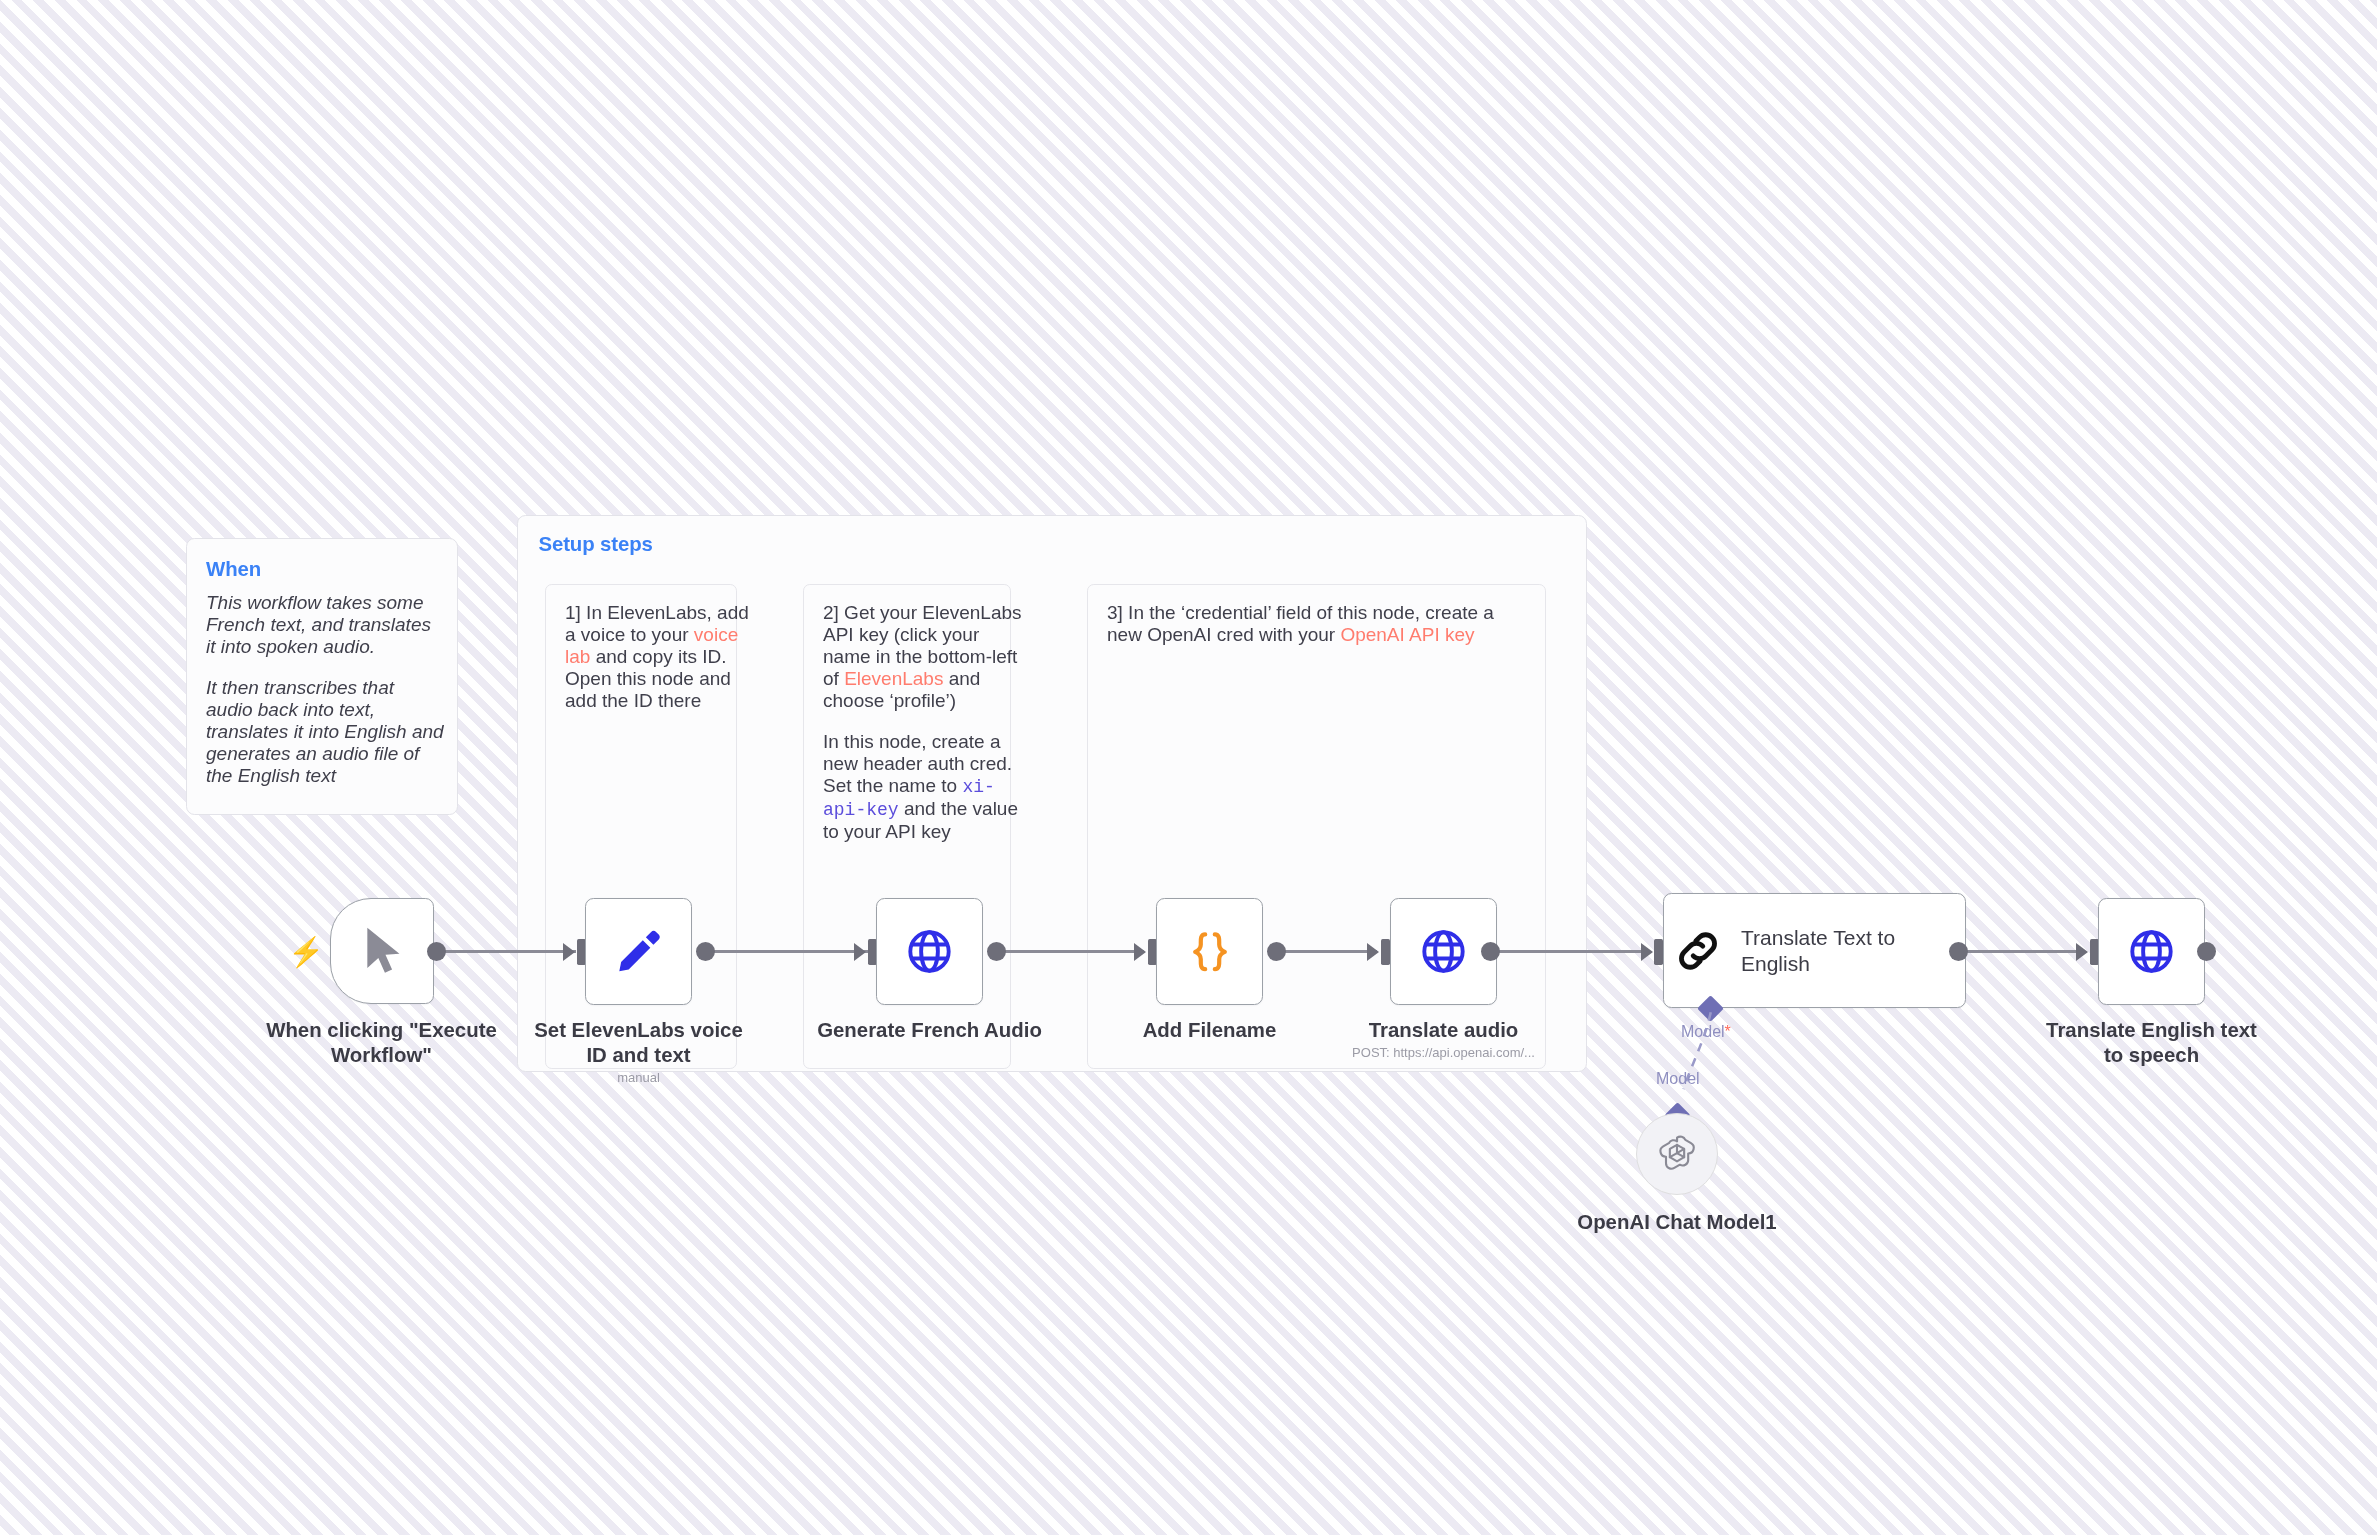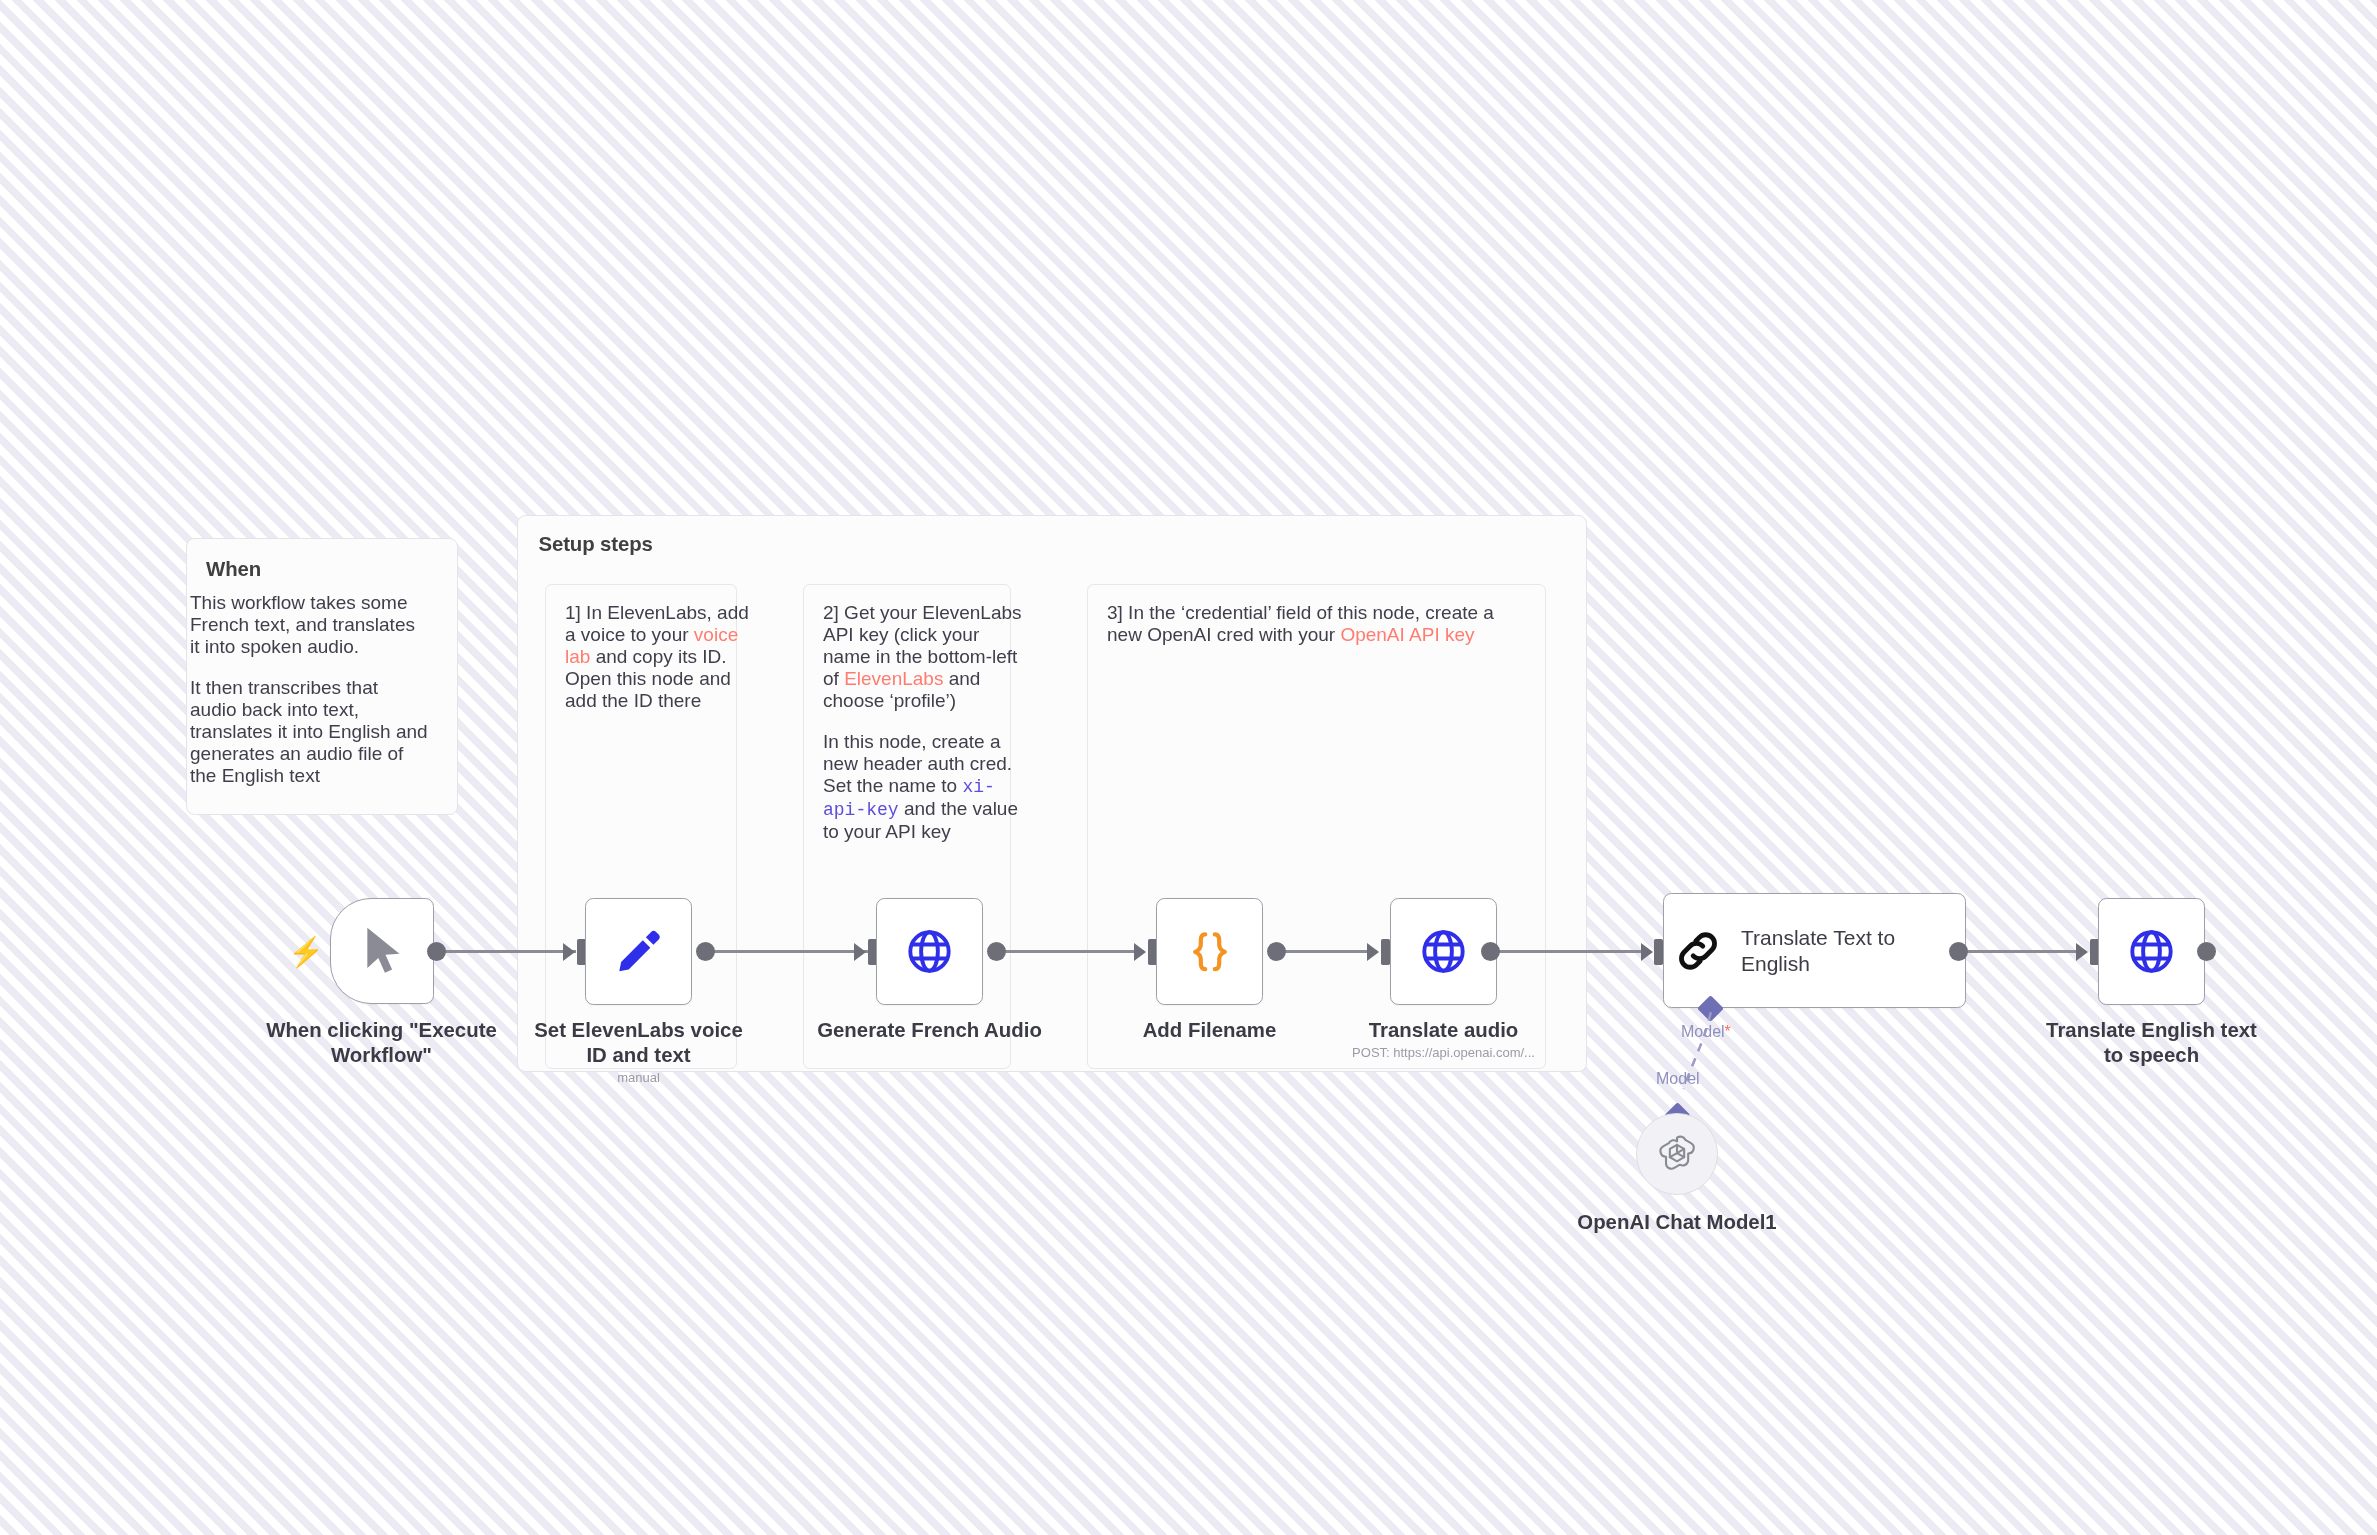--- a/index.html
+++ b/index.html
@@ -36,21 +36,21 @@
   .sticky-inner {
     position: absolute;
     background: #fcfcfd;
     border: 0.9px solid #e6e6eb;
     border-radius: 6.8px;
     box-sizing: border-box;
   }
   .sticky-title {
     font-size: 20.4px;
     font-weight: bold;
-    color: #404040;
+    color: #3b82f6;
     letter-spacing: -0.1px;
   }
   .sticky-body {
     font-size: 19px;
     line-height: 22px;
     color: #3f3f4b;
   }
   .sticky-body p { margin: 0 0 19px 0; }
   .sticky-body p:last-child { margin-bottom: 0; }
   .lnk { color: #ff7c6e; }
@@ -169,21 +169,21 @@
     line-height: 1;
   }
 </style>
 </head>
 <body>
 
 <div id="canvas">
 
   <div class="sticky" style="left:186px; top:538px; width:272px; height:277px;">
     <div class="sticky-title" style="position:absolute; left:19px; top:19px;">When</div>
-    <div class="sticky-body" style="position:absolute; left:3px; top:53px; width:238px;">
+    <div class="sticky-body" style="position:absolute; left:19px; top:53px; width:238px;font-style:italic;">
       <p>This workflow takes some French text, and translates it into spoken audio.</p>
       <p>It then transcribes that audio back into text, translates it into English and generates an audio file of the English text</p>
     </div>
   </div>
 
   <div class="sticky" style="left:517px; top:515px; width:1070px; height:557px;">
     <div class="sticky-title" style="position:absolute; left:20.4px; top:17px;">Setup steps</div>
   </div>
 
   <div class="sticky-inner" style="left:545px; top:584px; width:192px; height:485px;">

